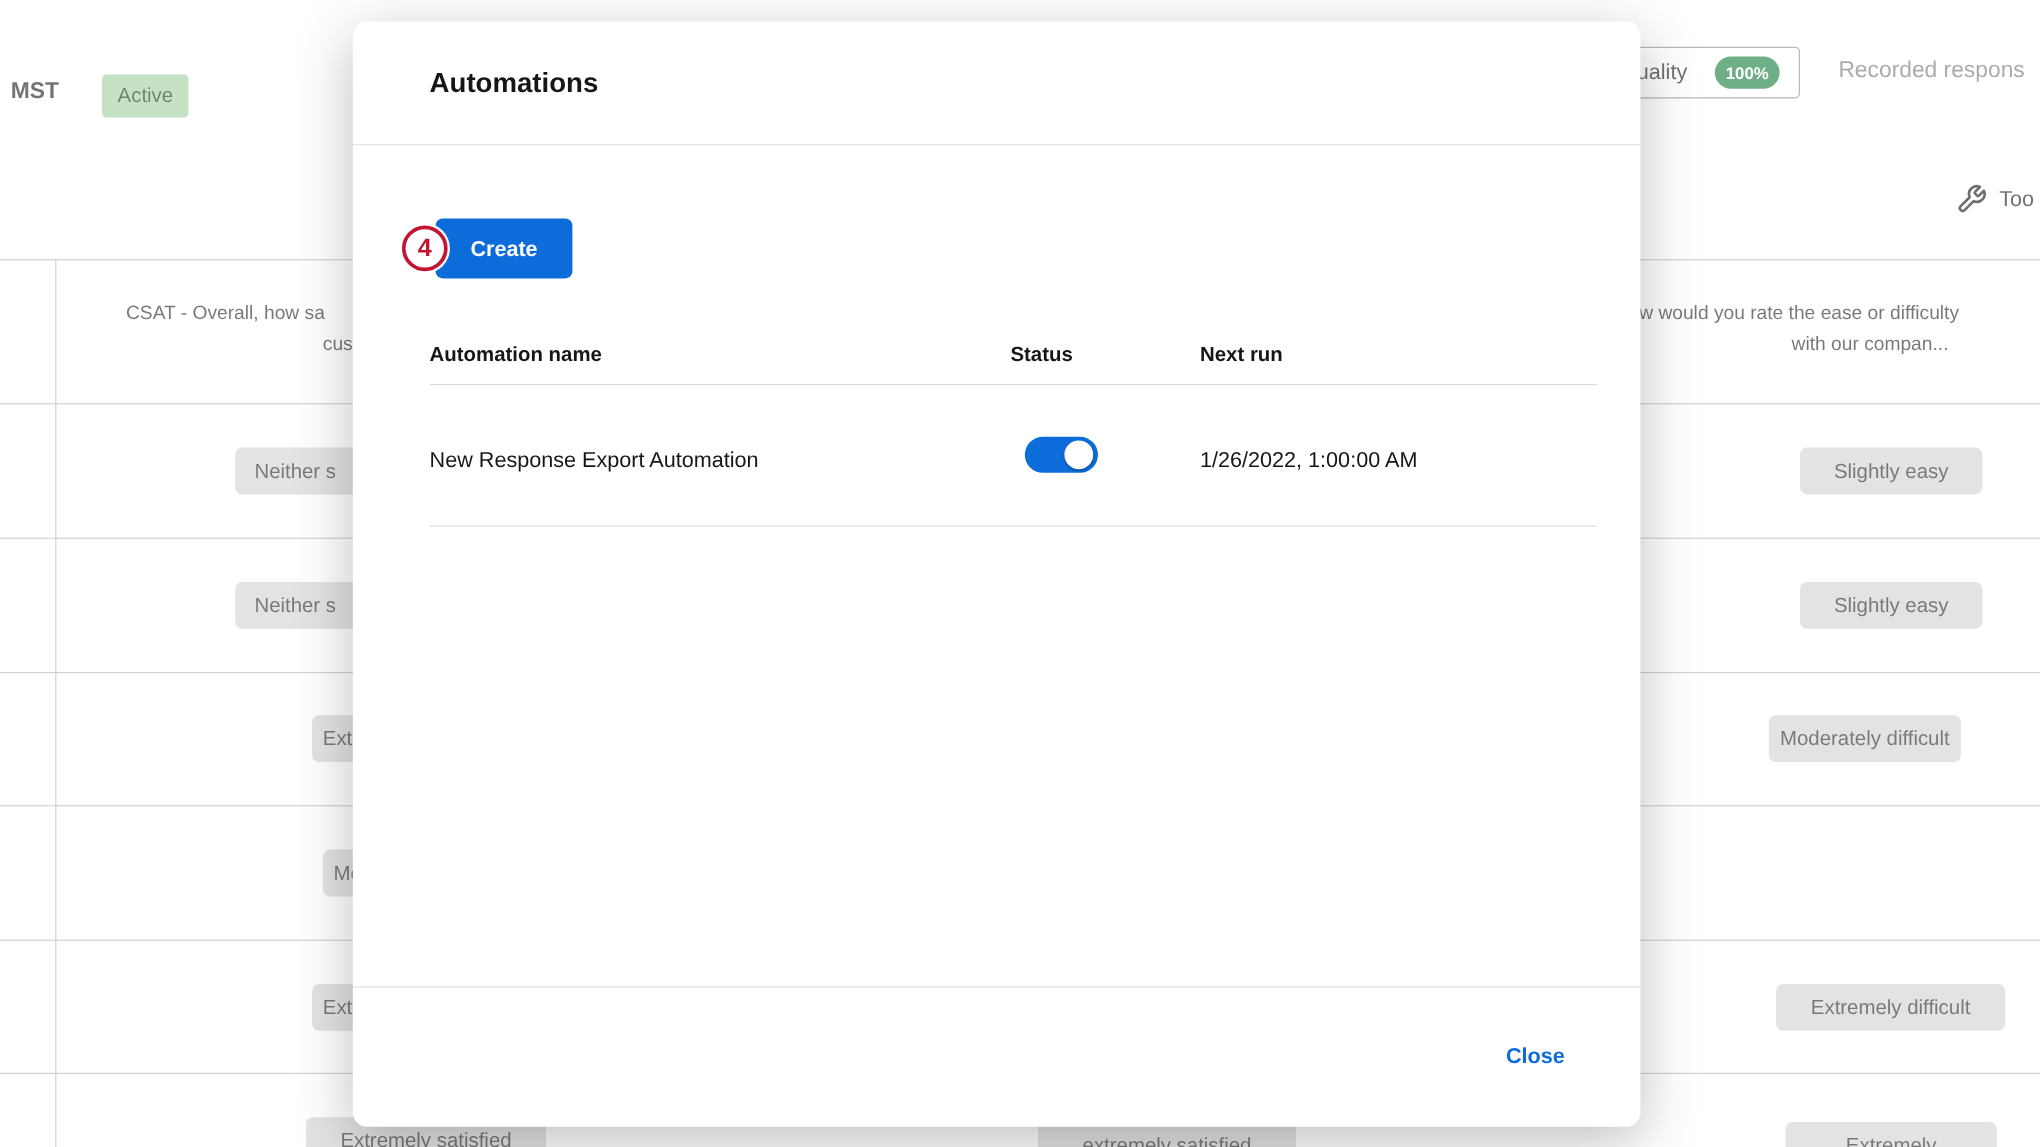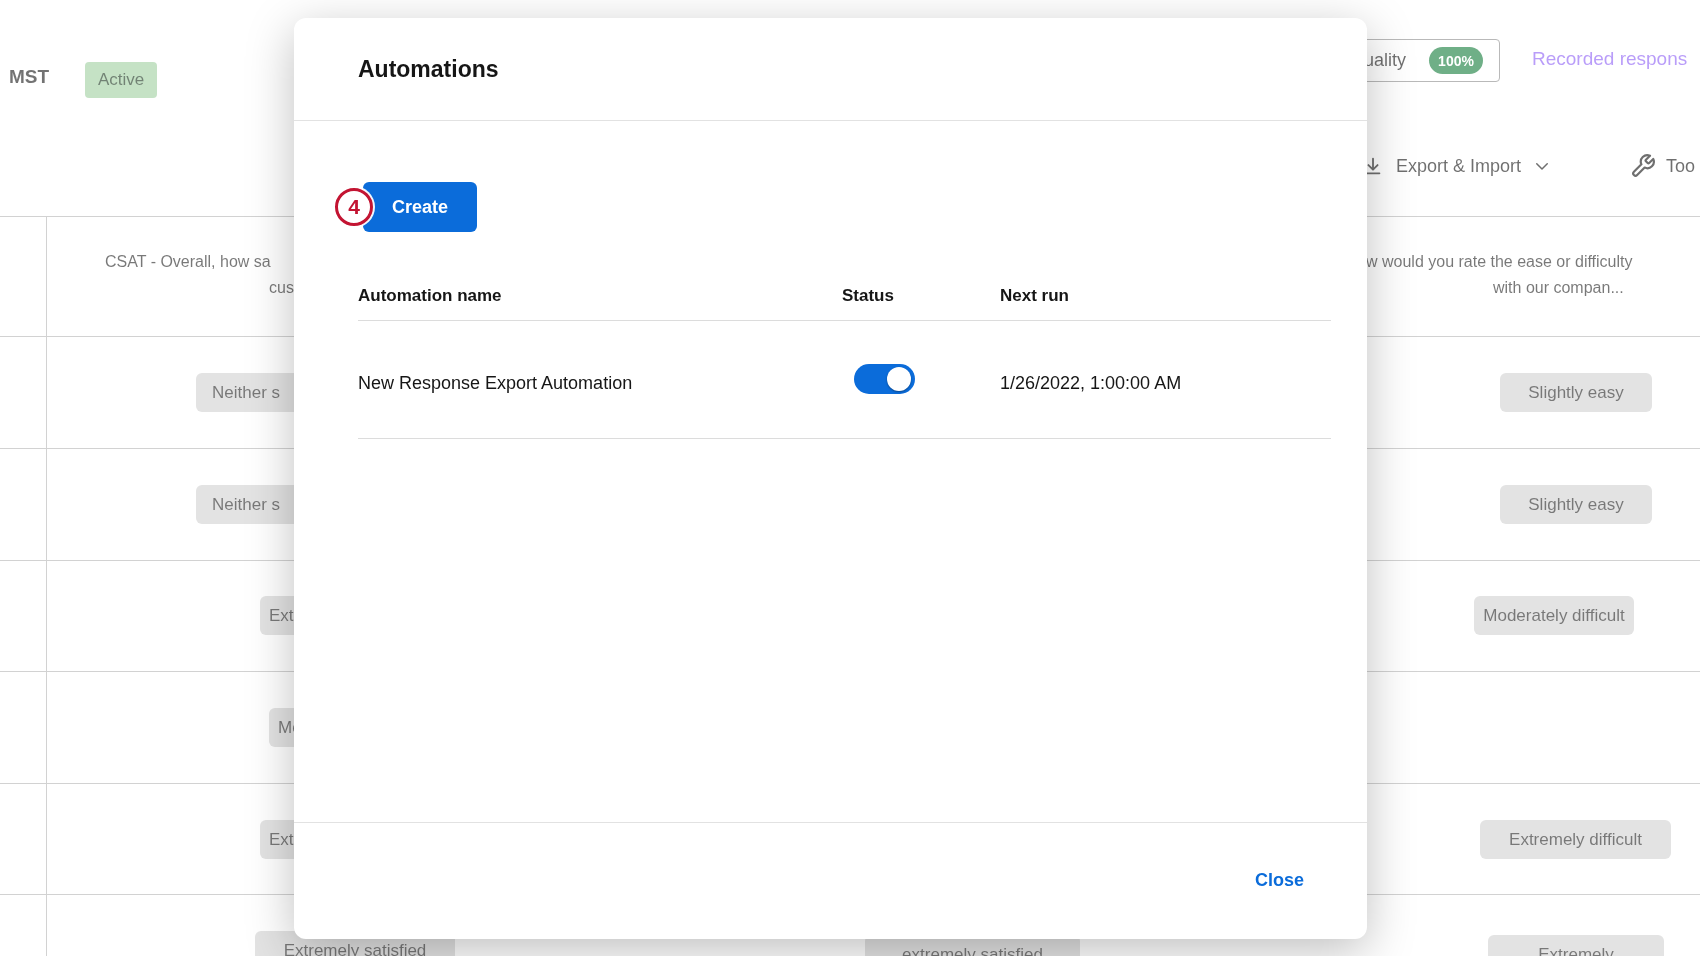--- a/index.html
+++ b/index.html
@@ -10,21 +10,21 @@
 
   
   .bg-page { position:absolute; inset:0; z-index:1; }
   .mst { left:9px; top:66px; font-size:19px; font-weight:700; color:#161616; }
   .active-badge { left:85px; top:62px; height:36px; padding:0 13px; display:inline-flex; align-items:center;
                   background:#9ecf9f; border-radius:4px; font-size:17px; color:#143018; }
   .quality-box { left:1290px; top:39px; width:210px; height:43px; border:1px solid #8a8a8a; border-radius:4px; background:transparent; }
   .quality-label { left:1364px; top:50px; font-size:18px; color:#101010; }
   .quality-pill { left:1429px; top:47px; width:54px; height:27px; border-radius:14px; background:#0f7a37;
                   color:#fff; font-size:14px; font-weight:700; display:inline-flex; align-items:center; justify-content:center; }
-  .recorded { left:1532px; top:48px; font-size:19px; color:#8b5cf6; }
+  .recorded { left:1532px; top:48px; font-size:19px; color:#737373; }
 
   .export-btn { left:1362px; top:142px; height:48px; display:inline-flex; align-items:center; gap:12px;
                 color:#101010; font-size:18px; }
   .tools-btn { left:1630px; top:142px; height:48px; display:inline-flex; align-items:center; gap:10px;
                color:#101010; font-size:18px; }
   .icon { display:inline-flex; align-items:center; justify-content:center; color:#101010; }
 
   .bg-hline { position:absolute; left:0; width:1700px; height:1px; background:#b5b5b5; }
   .bg-vline { position:absolute; left:46px; top:216px; bottom:0; width:1px; background:#b5b5b5; }
 
@@ -72,35 +72,20 @@
   <div class="bg-page">
 
     <span class="abs mst">MST</span>
     <span class="abs active-badge">Active</span>
 
     <div class="abs quality-box"></div>
     <span class="abs quality-label">uality</span>
     <span class="abs quality-pill">100%</span>
     <span class="abs recorded">Recorded respons</span>
 
-    <div class="abs export-btn">
-      <span class="icon">
-        <svg width="22" height="22" viewBox="0 0 24 24" fill="none" stroke="currentColor" stroke-width="2" stroke-linecap="round" stroke-linejoin="round">
-            <path d="M12 4v11"></path>
-            <path d="M7 11l5 5 5-5"></path>
-            <path d="M5 20h14"></path>
-          </svg>
-      </span>
-      <span>Export &amp; Import</span>
-      <span class="icon">
-        <svg width="18" height="18" viewBox="0 0 24 24" fill="none" stroke="currentColor" stroke-width="2" stroke-linecap="round" stroke-linejoin="round">
-            <path d="M5 9l7 7 7-7"></path>
-          </svg>
-      </span>
-    </div>
 
     <div class="abs tools-btn">
       <span class="icon">
         <svg width="26" height="26" viewBox="0 0 24 24" fill="none" stroke="currentColor" stroke-width="2" stroke-linecap="round" stroke-linejoin="round">
             <path d="M14.7 6.3a1 1 0 0 0 0 1.4l1.6 1.6a1 1 0 0 0 1.4 0l3.77-3.77a6 6 0 0 1-7.94 7.94l-6.91 6.91a2.12 2.12 0 0 1-3-3l6.91-6.91a6 6 0 0 1 7.94-7.94l-3.76 3.76z"></path>
           </svg>
       </span>
       <span>Too</span>
     </div>
 

